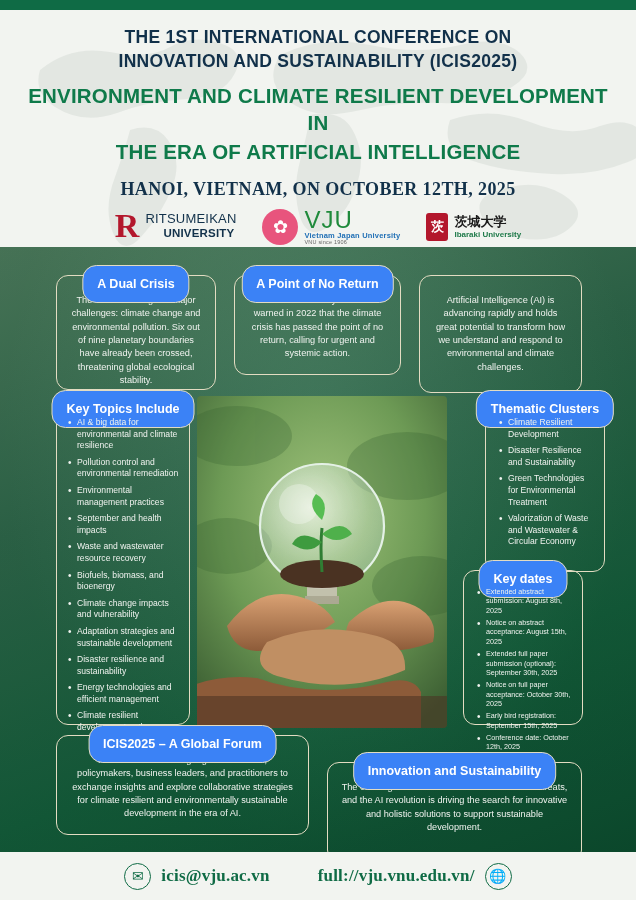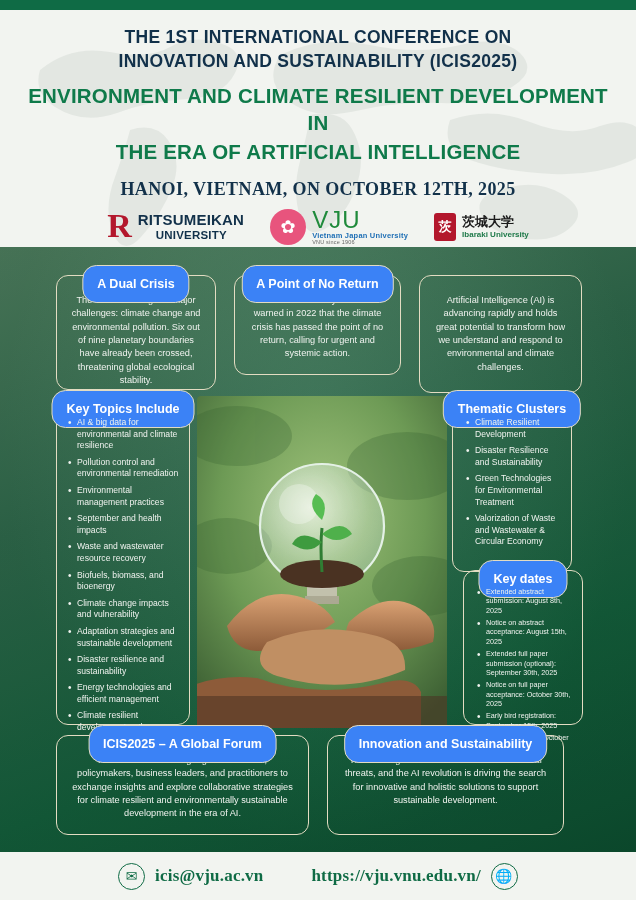--- a/index.html
+++ b/index.html
@@ -57,21 +57,21 @@
   .logos {
     position: absolute; top: 198px; left: 0; right: 0;
     display: flex; align-items: center; justify-content: center; gap: 26px;
   }
   .logo { display: flex; align-items: center; gap: 6px; }
   .rits-mark {
     font-family: "Liberation Serif", serif;
     font-size: 34px; font-weight: bold; color: #b3172c; line-height: 0.9;
   }
   .rits-text { text-align: left; line-height: 1.15; }
-  .rits-text .t1 { font-size: 15px; font-weight: bold; color: #12314a; letter-spacing: 0.2px;}
+  .rits-text .t1 { font-size: 13px; font-weight: normal; color: #12314a; letter-spacing: 0.2px;}
   .rits-text .t2 { font-size: 11.5px; font-weight: bold; color: #12314a; letter-spacing: 0.2px; margin-left: 18px;}
   .vju-flower {
     width: 36px; height: 36px; border-radius: 50%;
     background: #e8547d;
     display: flex; align-items: center; justify-content: center;
     color: #ffffff; font-size: 18px;
   }
   .vju-text { text-align: left; line-height: 1.0; }
   .vju-text .v1 { font-size: 24px; font-weight: normal; color: #1f8a3b; letter-spacing: 1px; }
   .vju-text .v2 { font-size: 7.5px; color: #1f6fb5; font-weight: bold; letter-spacing: 0.2px;}
@@ -127,30 +127,30 @@
 
   
   #card-dual { left: 56px;  top: 275px; width: 160px; height: 115px; }
   #card-noreturn { left: 234px; top: 275px; width: 167px; height: 100px; }
   #card-ai   { left: 419px; top: 275px; width: 163px; height: 118px; }
 
   
   #card-topics { left: 56px; top: 400px; width: 134px; height: 325px; }
   #card-topics .card-body { padding: 16px 4px 8px 6px; }
   
-  #card-clusters { left: 452px; top: 400px; width: 120px; height: 172px; }
+  #card-clusters { left: 485px; top: 400px; width: 120px; height: 172px; }
   #card-clusters .card-body { padding: 16px 4px 8px 8px; }
   
   #card-dates { left: 463px; top: 570px; width: 120px; height: 155px; }
   #card-dates .card-body { padding: 16px 4px 6px 8px; }
   #card-dates ul li { font-size: 7.2px; line-height: 1.3; margin-bottom: 3px; }
 
   
   #card-forum { left: 56px; top: 735px; width: 253px; height: 100px; }
-  #card-innov { left: 327px; top: 735px; width: 237px; height: 100px; }
+  #card-innov { left: 327px; top: 762px; width: 255px; height: 100px; }
 
   
   .hero {
     position: absolute; left: 197px; top: 396px; width: 250px; height: 332px;
     border-radius: 4px;
     overflow: hidden;
   }
 
   
   .footer {
@@ -339,18 +339,18 @@
     <div class="card-title">Innovation and Sustainability</div>
     <div class="card-body">The convergence of climatic and environmental threats, and the AI revolution is driving the search for innovative and holistic solutions to support sustainable development.</div>
   </div>
 
   <div class="footer">
     <div class="footer-item">
       <div class="circle-icon">✉</div>
       <div class="footer-text">icis@vju.ac.vn</div>
     </div>
     <div class="footer-item">
-      <div class="footer-text">https://vju.vnu.edu.vn/</div>
+      <div class="footer-text">full://vju.vnu.edu.vn/</div>
       <div class="circle-icon">🌐</div>
     </div>
   </div>
 
 </div>
 
 </body></html>

